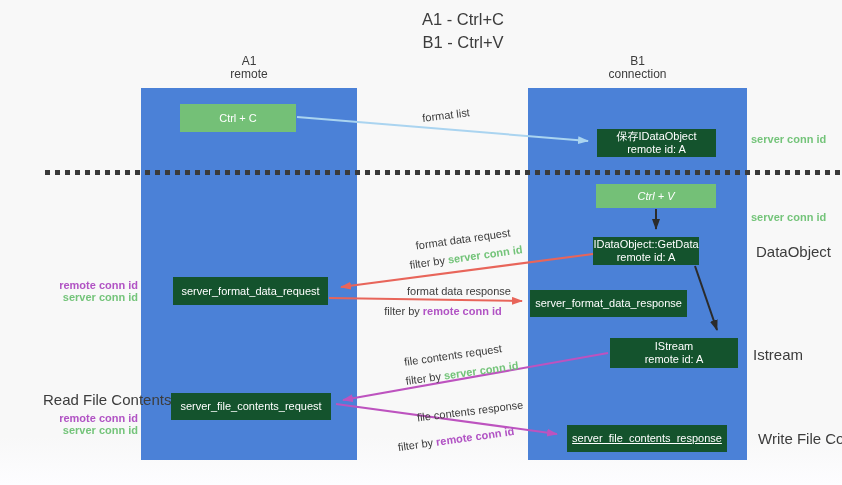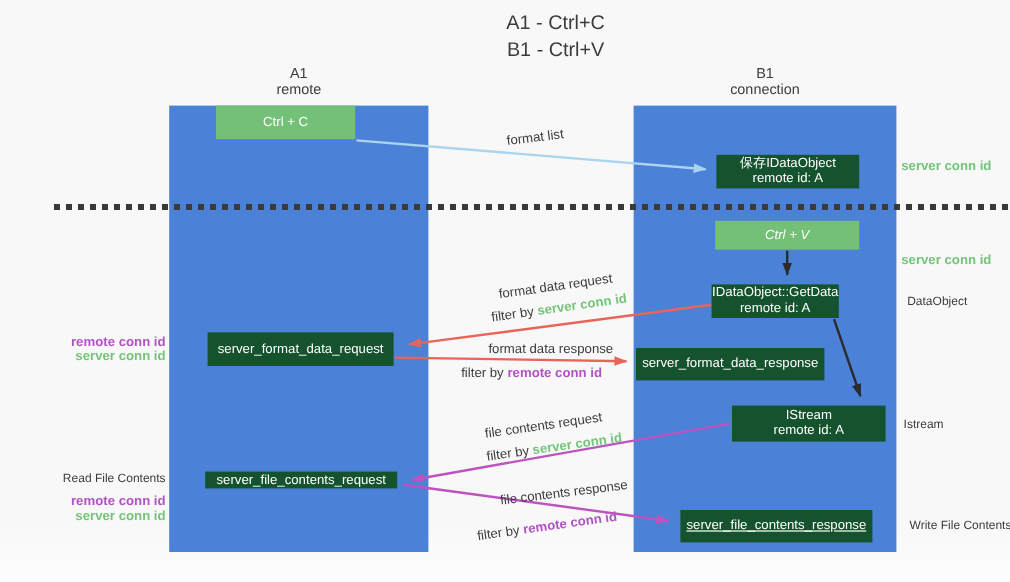--- a/index.html
+++ b/index.html
@@ -32,43 +32,43 @@
     background:repeating-linear-gradient(to right,#3a3a3a 0 5px,transparent 5px 10px);
   }
 
   .node {
     display:flex; flex-direction:column; align-items:center; justify-content:center;
     color:#fff; font-size:11px; line-height:13px; text-align:center;
   }
   .node.green { background:#74c077; }
   .node.orange { background:#14532d; }
 
-  .n-ctrl-c { left:137px; top:88px; width:116px; height:28px;align-items:center; }
+  .n-ctrl-c { left:137px; top:104px; width:116px; height:28px;align-items:center; }
   .n-save { left:554px; top:129px; width:119px; height:28px; }
   .n-ctrl-v { left:553px; top:184px; width:120px; height:24px;font-style:italic; }
   .n-getdata { left:550px; top:237px; width:106px; height:28px; }
   .n-format-req { left:130px; top:277px; width:155px; height:28px; }
   .n-format-resp { left:487px; top:290px; width:157px; height:27px; }
   .n-istream { left:567px; top:338px; width:128px; height:30px; }
-  .n-file-req { left:128px; top:393px; width:160px; height:14px;justify-content:center; }
+  .n-file-req { left:128px; top:393px; width:160px; height:27px;justify-content:center; }
   .n-file-resp { left:524px; top:425px; width:160px; height:27px;text-decoration:underline; }
 
   svg.arrows { left:0; top:0; width:842px; height:485px; pointer-events:none; }
 
   .lbl {
     font-size:11px; color:#3c3c3c; white-space:nowrap;
     transform:translate(-50%,-50%);
   }
   .lbl.r7 { transform:translate(-50%,-50%) rotate(-7deg); }
   .lbl.r8 { transform:translate(-50%,-50%) rotate(-8deg); }
   .green-t { color:#74c47a; font-weight:bold; }
   .purple-t { color:#b153c4; font-weight:bold; }
 
   .side { font-size:11px; white-space:nowrap; line-height:11px; }
-  .side.plain { font-size:10px; color:#3c3c3c; font-weight:normal; }
+  .side.plain { font-size:15px; color:#3c3c3c; font-weight:normal; }
   .side.right-align { text-align:right; }
 </style>
 </head>
 <body>
 
 <div class="canvas">
 
   <div class="abs title">
     <div>A1 - Ctrl+C</div>
     <div>B1 - Ctrl+V</div>

